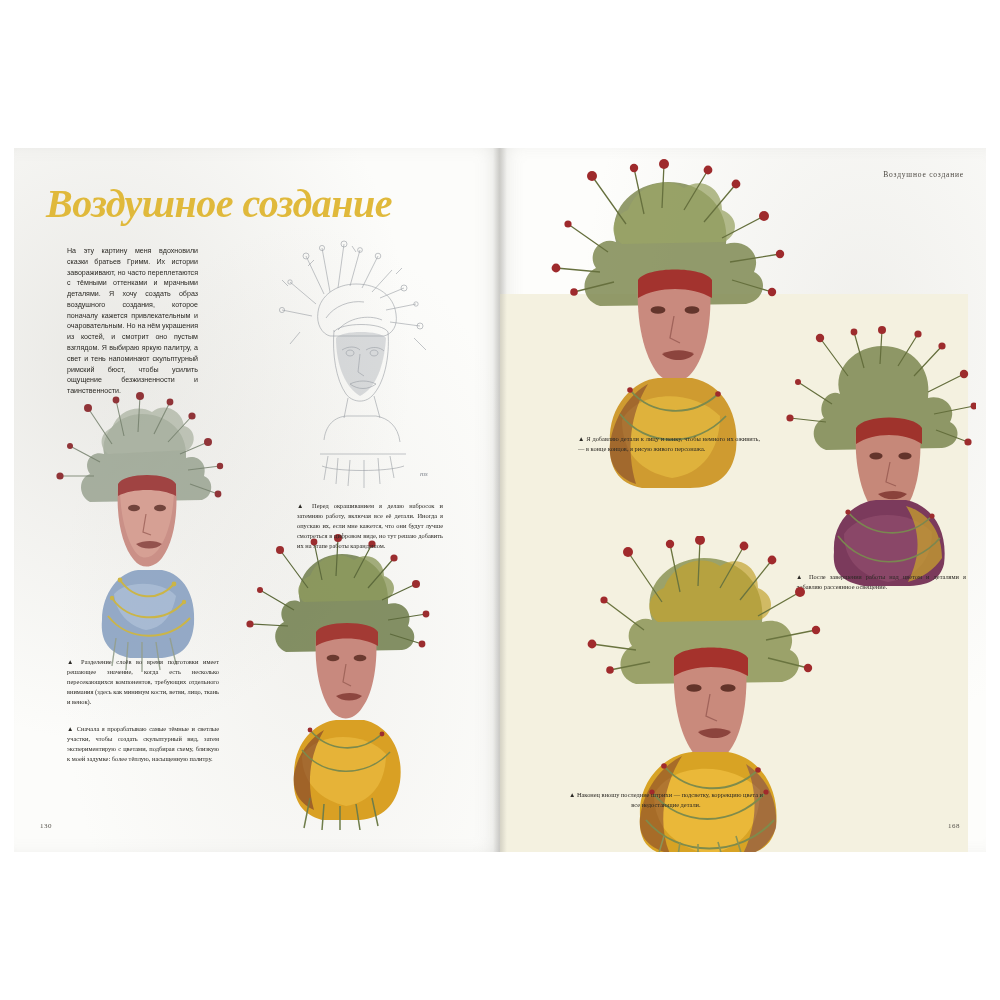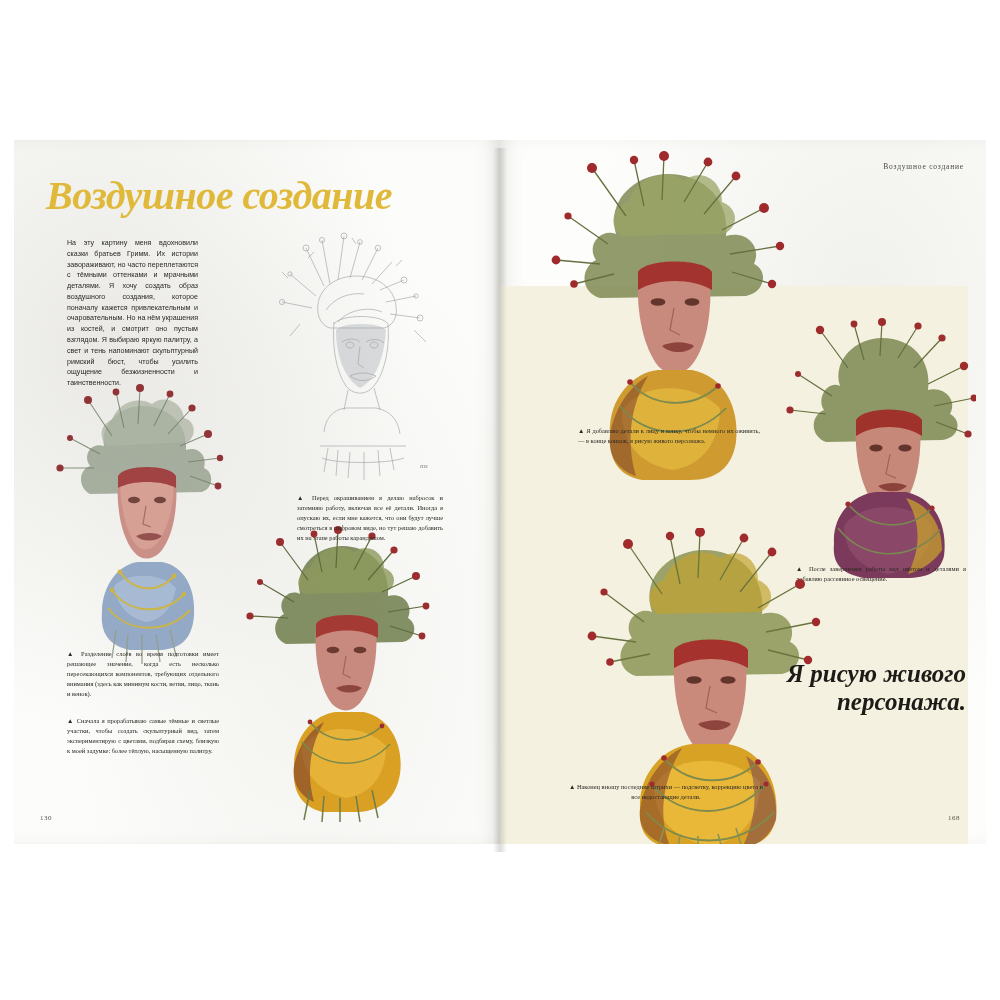--- a/index.html
+++ b/index.html
@@ -16,21 +16,21 @@
     position: absolute;
     left: 0; top: 0;
     width: 1000px;
     height: 1000px;
     background: #ffffff;
   }
 
   
   .page {
     position: absolute;
-    top: 140px;
+    top: 148px;
     height: 704px;
     background: #fdfdfb;
     overflow: hidden;
   }
   .page-left {
     left: 14px;
     width: 486px;
     background:
       radial-gradient(ellipse at 18% 30%, rgba(190,188,180,0.30) 0%, rgba(255,255,255,0) 55%),
       radial-gradient(ellipse at 60% 70%, rgba(200,198,190,0.18) 0%, rgba(255,255,255,0) 60%),
@@ -431,21 +431,20 @@
           <g fill="#a02a2c">
             <circle cx="86" cy="230" r="2.8"></circle>
               <circle cx="180" cy="234" r="2.8"></circle>
             <circle cx="74" cy="256" r="2.6"></circle>
               <circle cx="188" cy="256" r="2.6"></circle>
           </g>
         </g>
       </svg>
     </div>
 
-    <div class="pullquote" style="left:286px; top:520px; width:180px;">Я рисую живого персонажа.</div>
 
     <div class="caption" style="left:66px; top:642px; width:200px; text-align:center;">▲ Наконец вношу последние штрихи — подсветку, коррекцию цвета и все недостающие детали.</div>
 
     <div class="folio folio-right">168</div>
   </div>
 
   <div class="gutter"></div>
 </div>
 
 </body></html>

